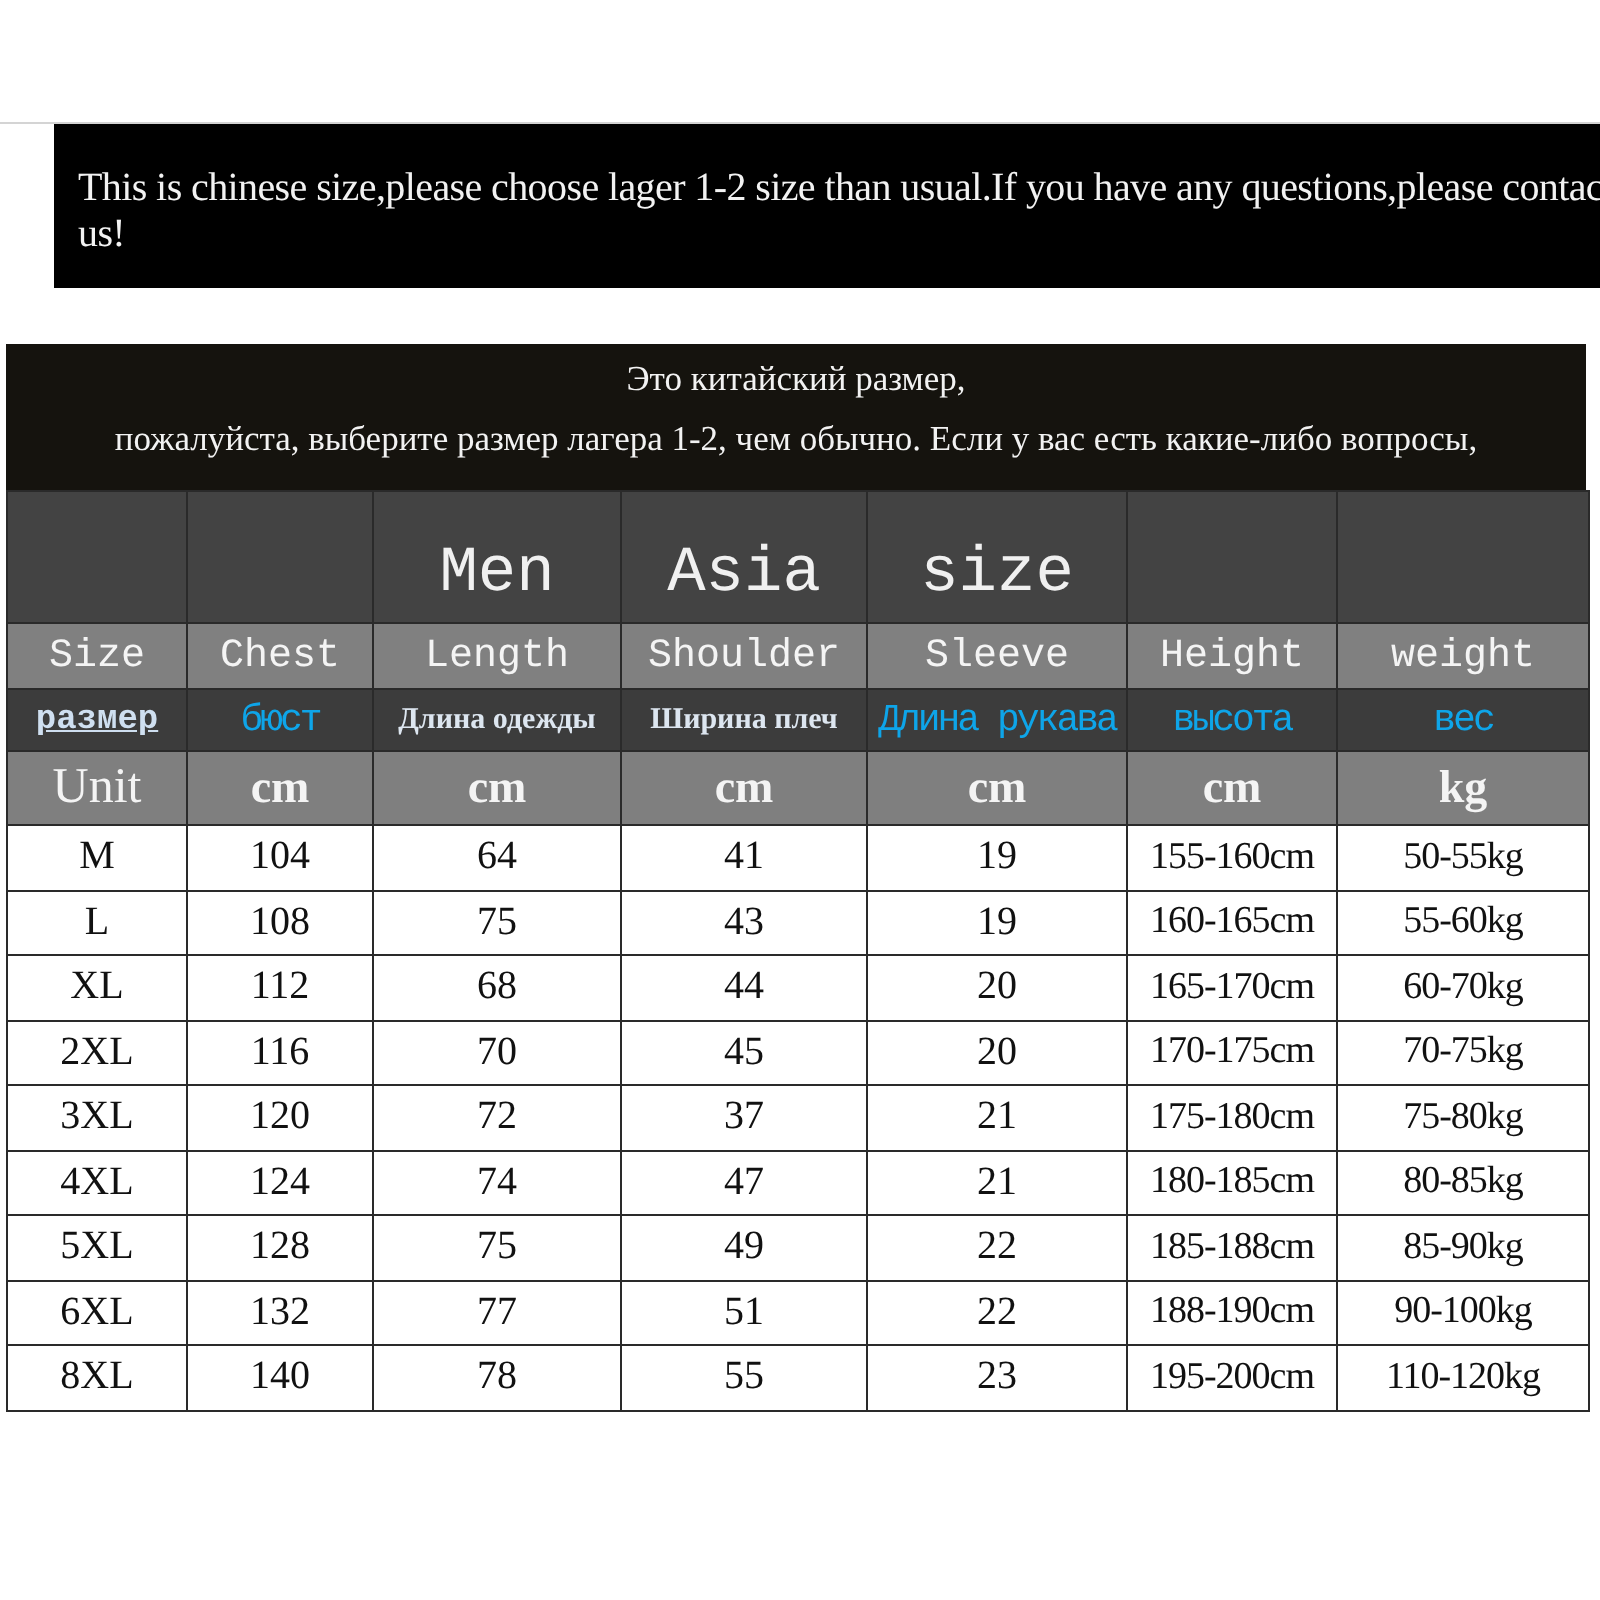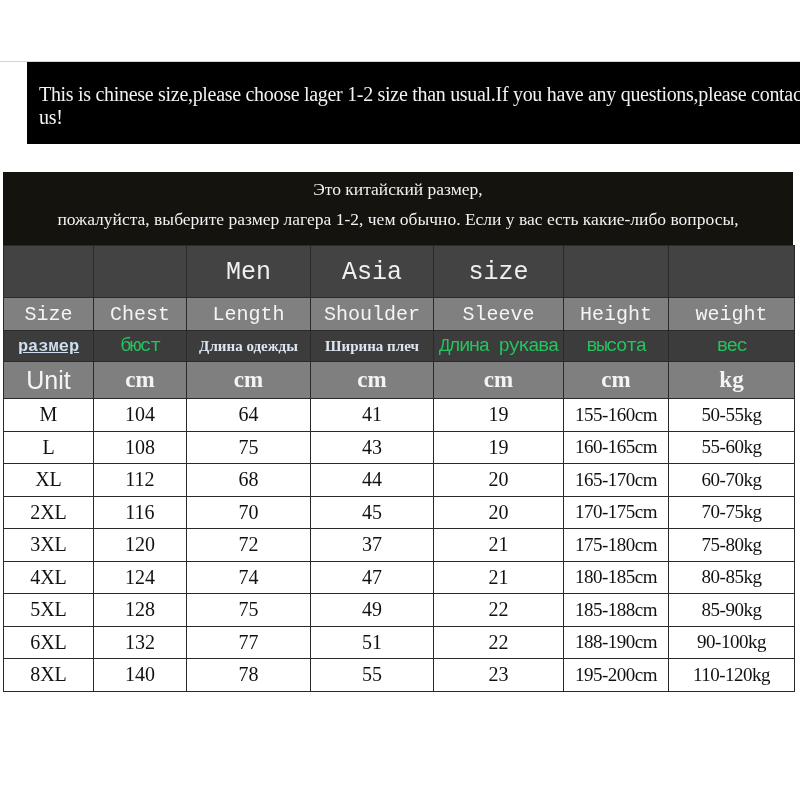--- a/index.html
+++ b/index.html
@@ -21,30 +21,30 @@
   }
   table.size-table {
     position: absolute; left: 3px; top: 245px; width: 791px;
     border-collapse: collapse; table-layout: fixed;
   }
   table.size-table td {
     border: 1.5px solid #2a2a2a; text-align: center; vertical-align: middle;
     padding: 0; overflow: hidden; white-space: nowrap;
   }
   tr.row-title td { height: 49px; background: #434343; color: #f0f0f0;
-    font-family: "Liberation Mono", monospace; font-size: 25px; padding-top: 2px; }
+    font-family: "Liberation Mono", monospace; font-size: 32px; padding-top: 16px; }
   tr.row-head-en td { height: 32px; background: #808080; color: #f4f4f4;
     font-family: "Liberation Mono", monospace; font-size: 20px; }
   tr.row-head-ru td { height: 30px; background: #3c3c3c; color: #dde6f0;
     font-family: "Liberation Serif", serif; font-size: 15px; font-weight: bold; }
-  tr.row-head-ru td.ru-big { font-size: 19px; font-weight: normal; color: #22c55e; font-family: "Liberation Mono", monospace; letter-spacing: -1.5px; }
+  tr.row-head-ru td.ru-big { font-size: 19px; font-weight: normal; color: #0ea5e9; font-family: "Liberation Mono", monospace; letter-spacing: -1.5px; }
   tr.row-head-ru td.ru-link { text-decoration: underline; color: #cfdff0; font-size: 17px; font-family: "Liberation Mono", monospace; }
   tr.row-unit td { height: 36px; background: #7f7f7f; color: #f4f4f4;
     font-family: "Liberation Serif", serif; font-size: 23px; font-weight: bold; }
-  tr.row-unit td.unit-label { font-weight: normal; font-size: 25px; font-family: Liberation Sans, sans-serif; margin-top: 28px; }
+  tr.row-unit td.unit-label { font-weight: normal; font-size: 25px; font-family: Liberation Serif, serif; margin-top: 28px; }
   tr.row-data td { height: 31.5px; background: #ffffff; color: #111111;
     font-family: "Liberation Serif", serif; font-size: 20px; }
   tr.row-data td.range { font-size: 19px; letter-spacing: -0.5px; }
   .grid-tick { position: absolute; background: #d4d4d4; }
 </style>
 </head>
 <body>
 
 <div class="sheet-grid"></div>
 

